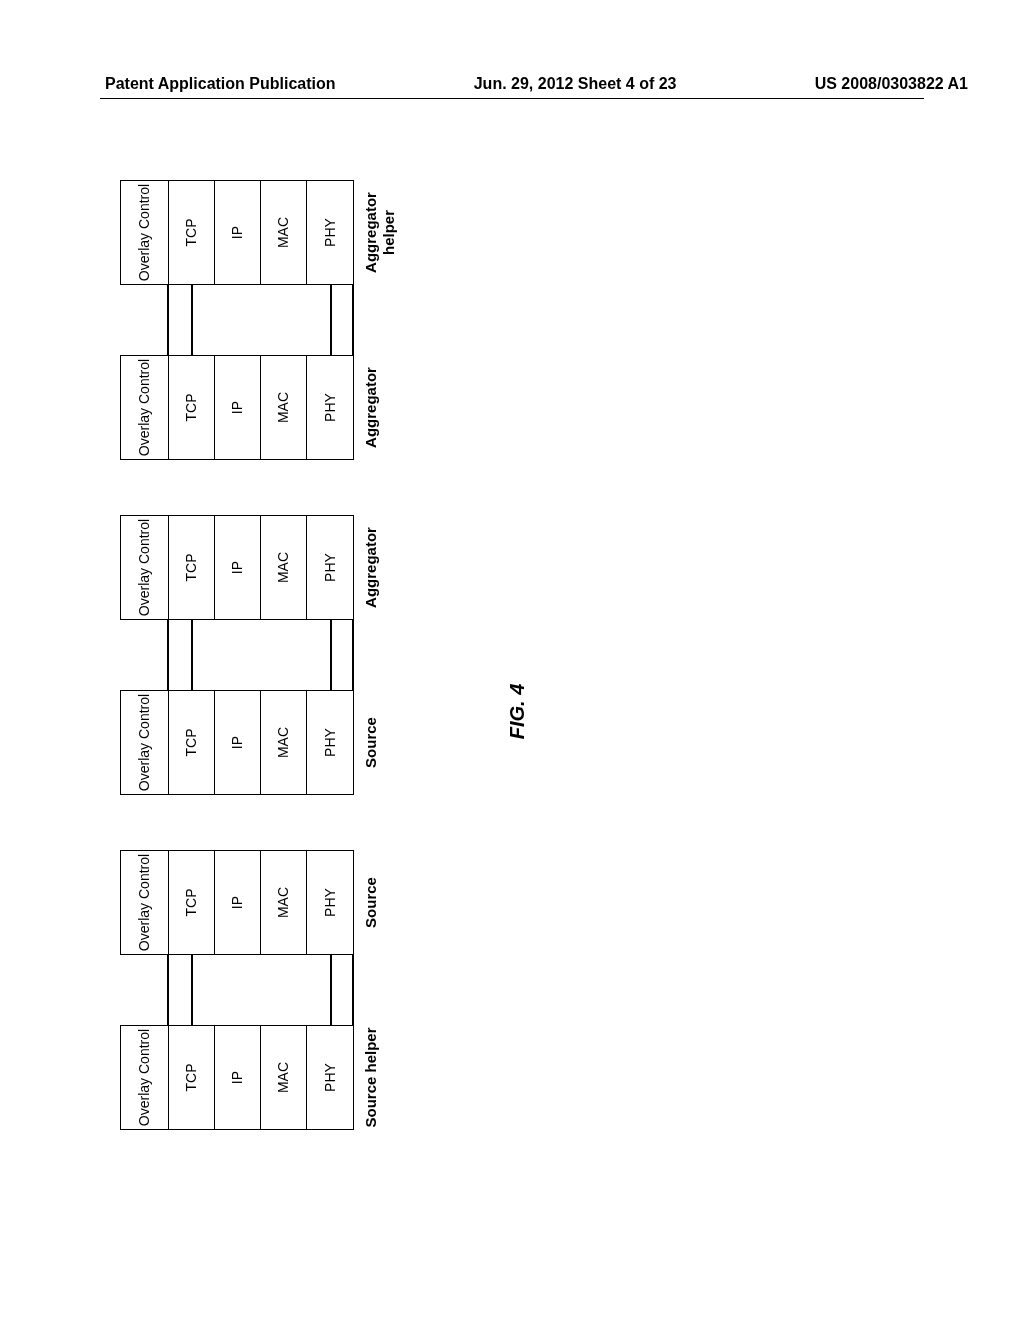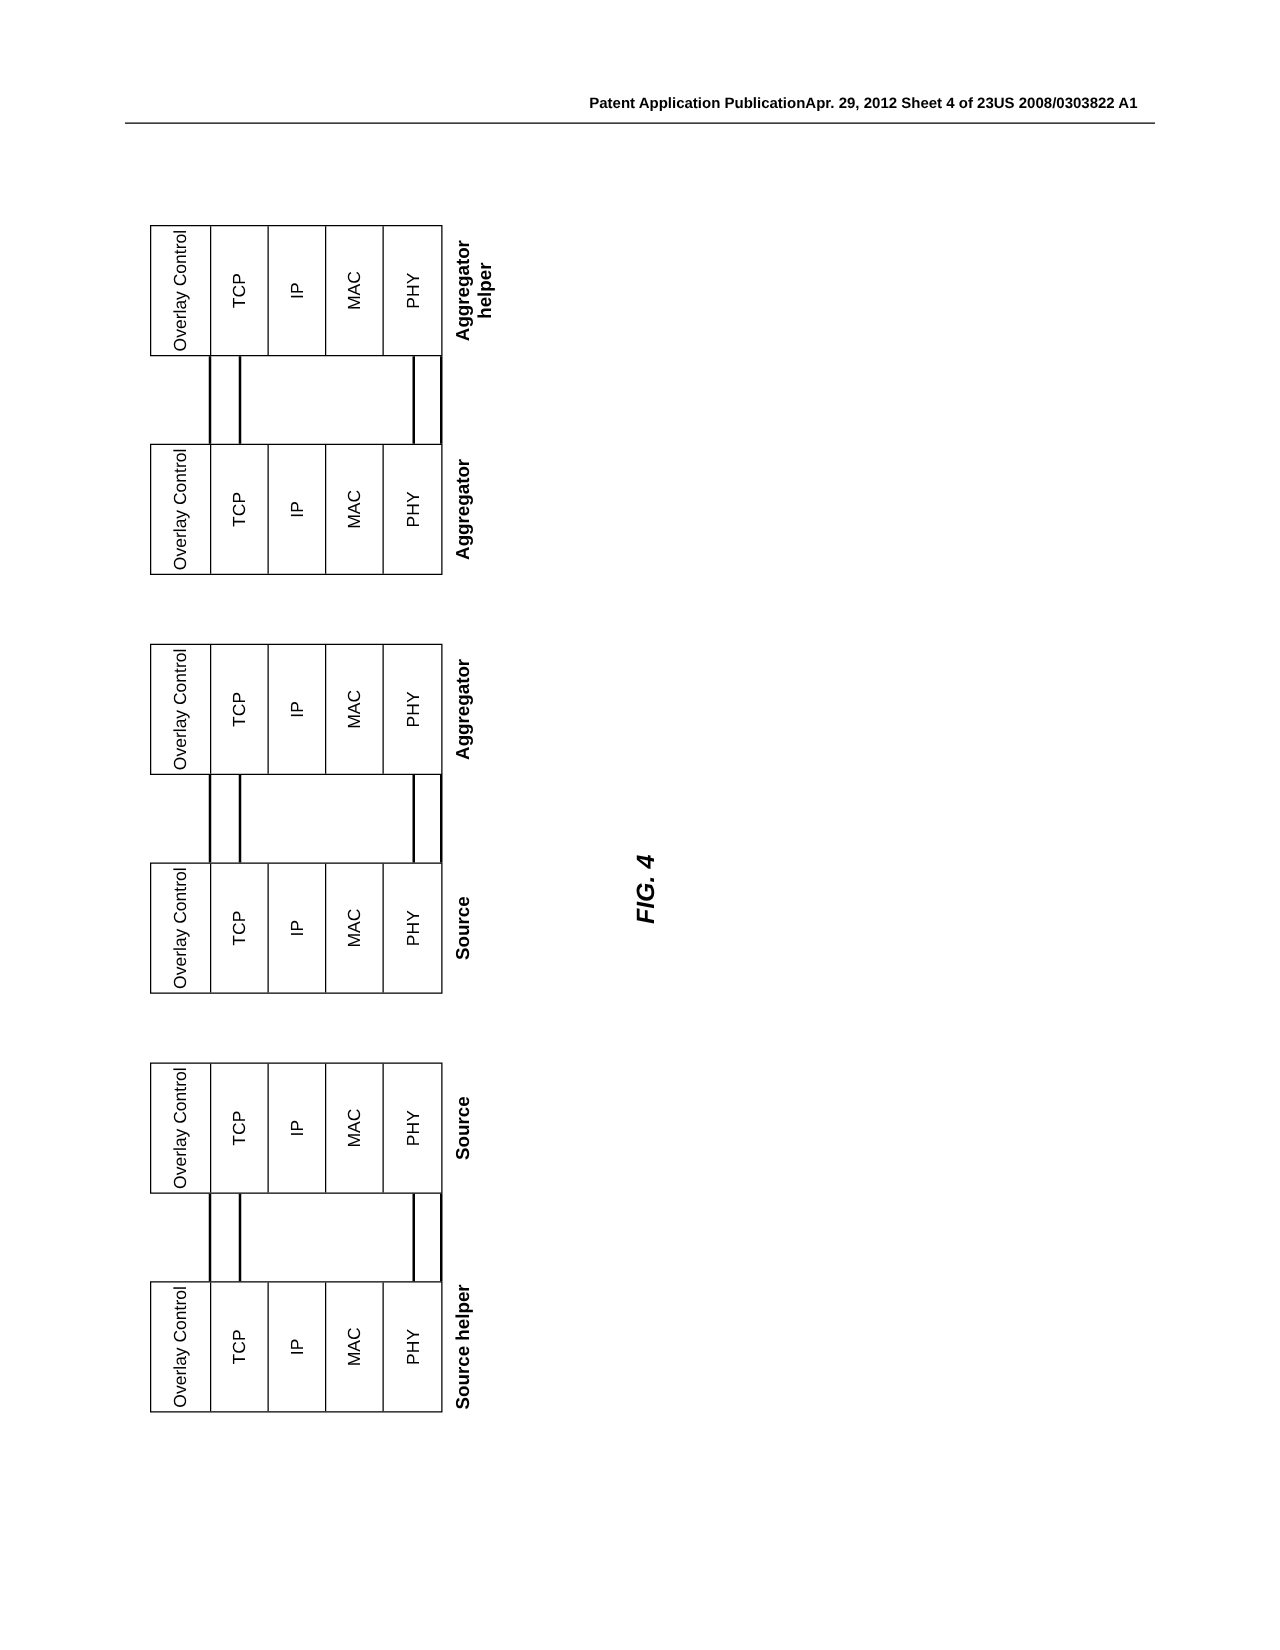--- a/index.html
+++ b/index.html
@@ -13,23 +13,23 @@
       background: white;
       font-family: Arial, Helvetica, sans-serif;
       position: relative;
     }
     .header {
       position: absolute;
       top: 75px;
       left: 0;
       right: 0;
       display: flex;
-      justify-content: flex-end;
-      padding: 0 114px 0 105px;
-      font-size: 12px;
+      justify-content: space-between;
+      padding: 0 56px 0 105px;
+      font-size: 16px;
       font-weight: bold;
     }
     .header-divider {
       position: absolute;
       top: 98px;
       left: 100px;
       right: 100px;
       border-top: 1.5px solid black;
     }
     .diagram-container {
@@ -123,21 +123,21 @@
       font-weight: bold;
       font-style: italic;
       transform: rotate(-90deg);
     }
   </style>
 </head>
 <body>
 
 <div class="header">
   <span>Patent Application Publication</span>
-  <span>Apr. 29, 2012 Sheet 4 of 23</span>
+  <span>Jun. 29, 2012 Sheet 4 of 23</span>
   <span>US 2008/0303822 A1</span>
 </div>
 <div class="header-divider"></div>
 
 <div class="diagram-container">
   <div class="rotated-content">
     <div class="pairs-row">
 
       <div class="pair">
         <div class="stack-wrapper">

